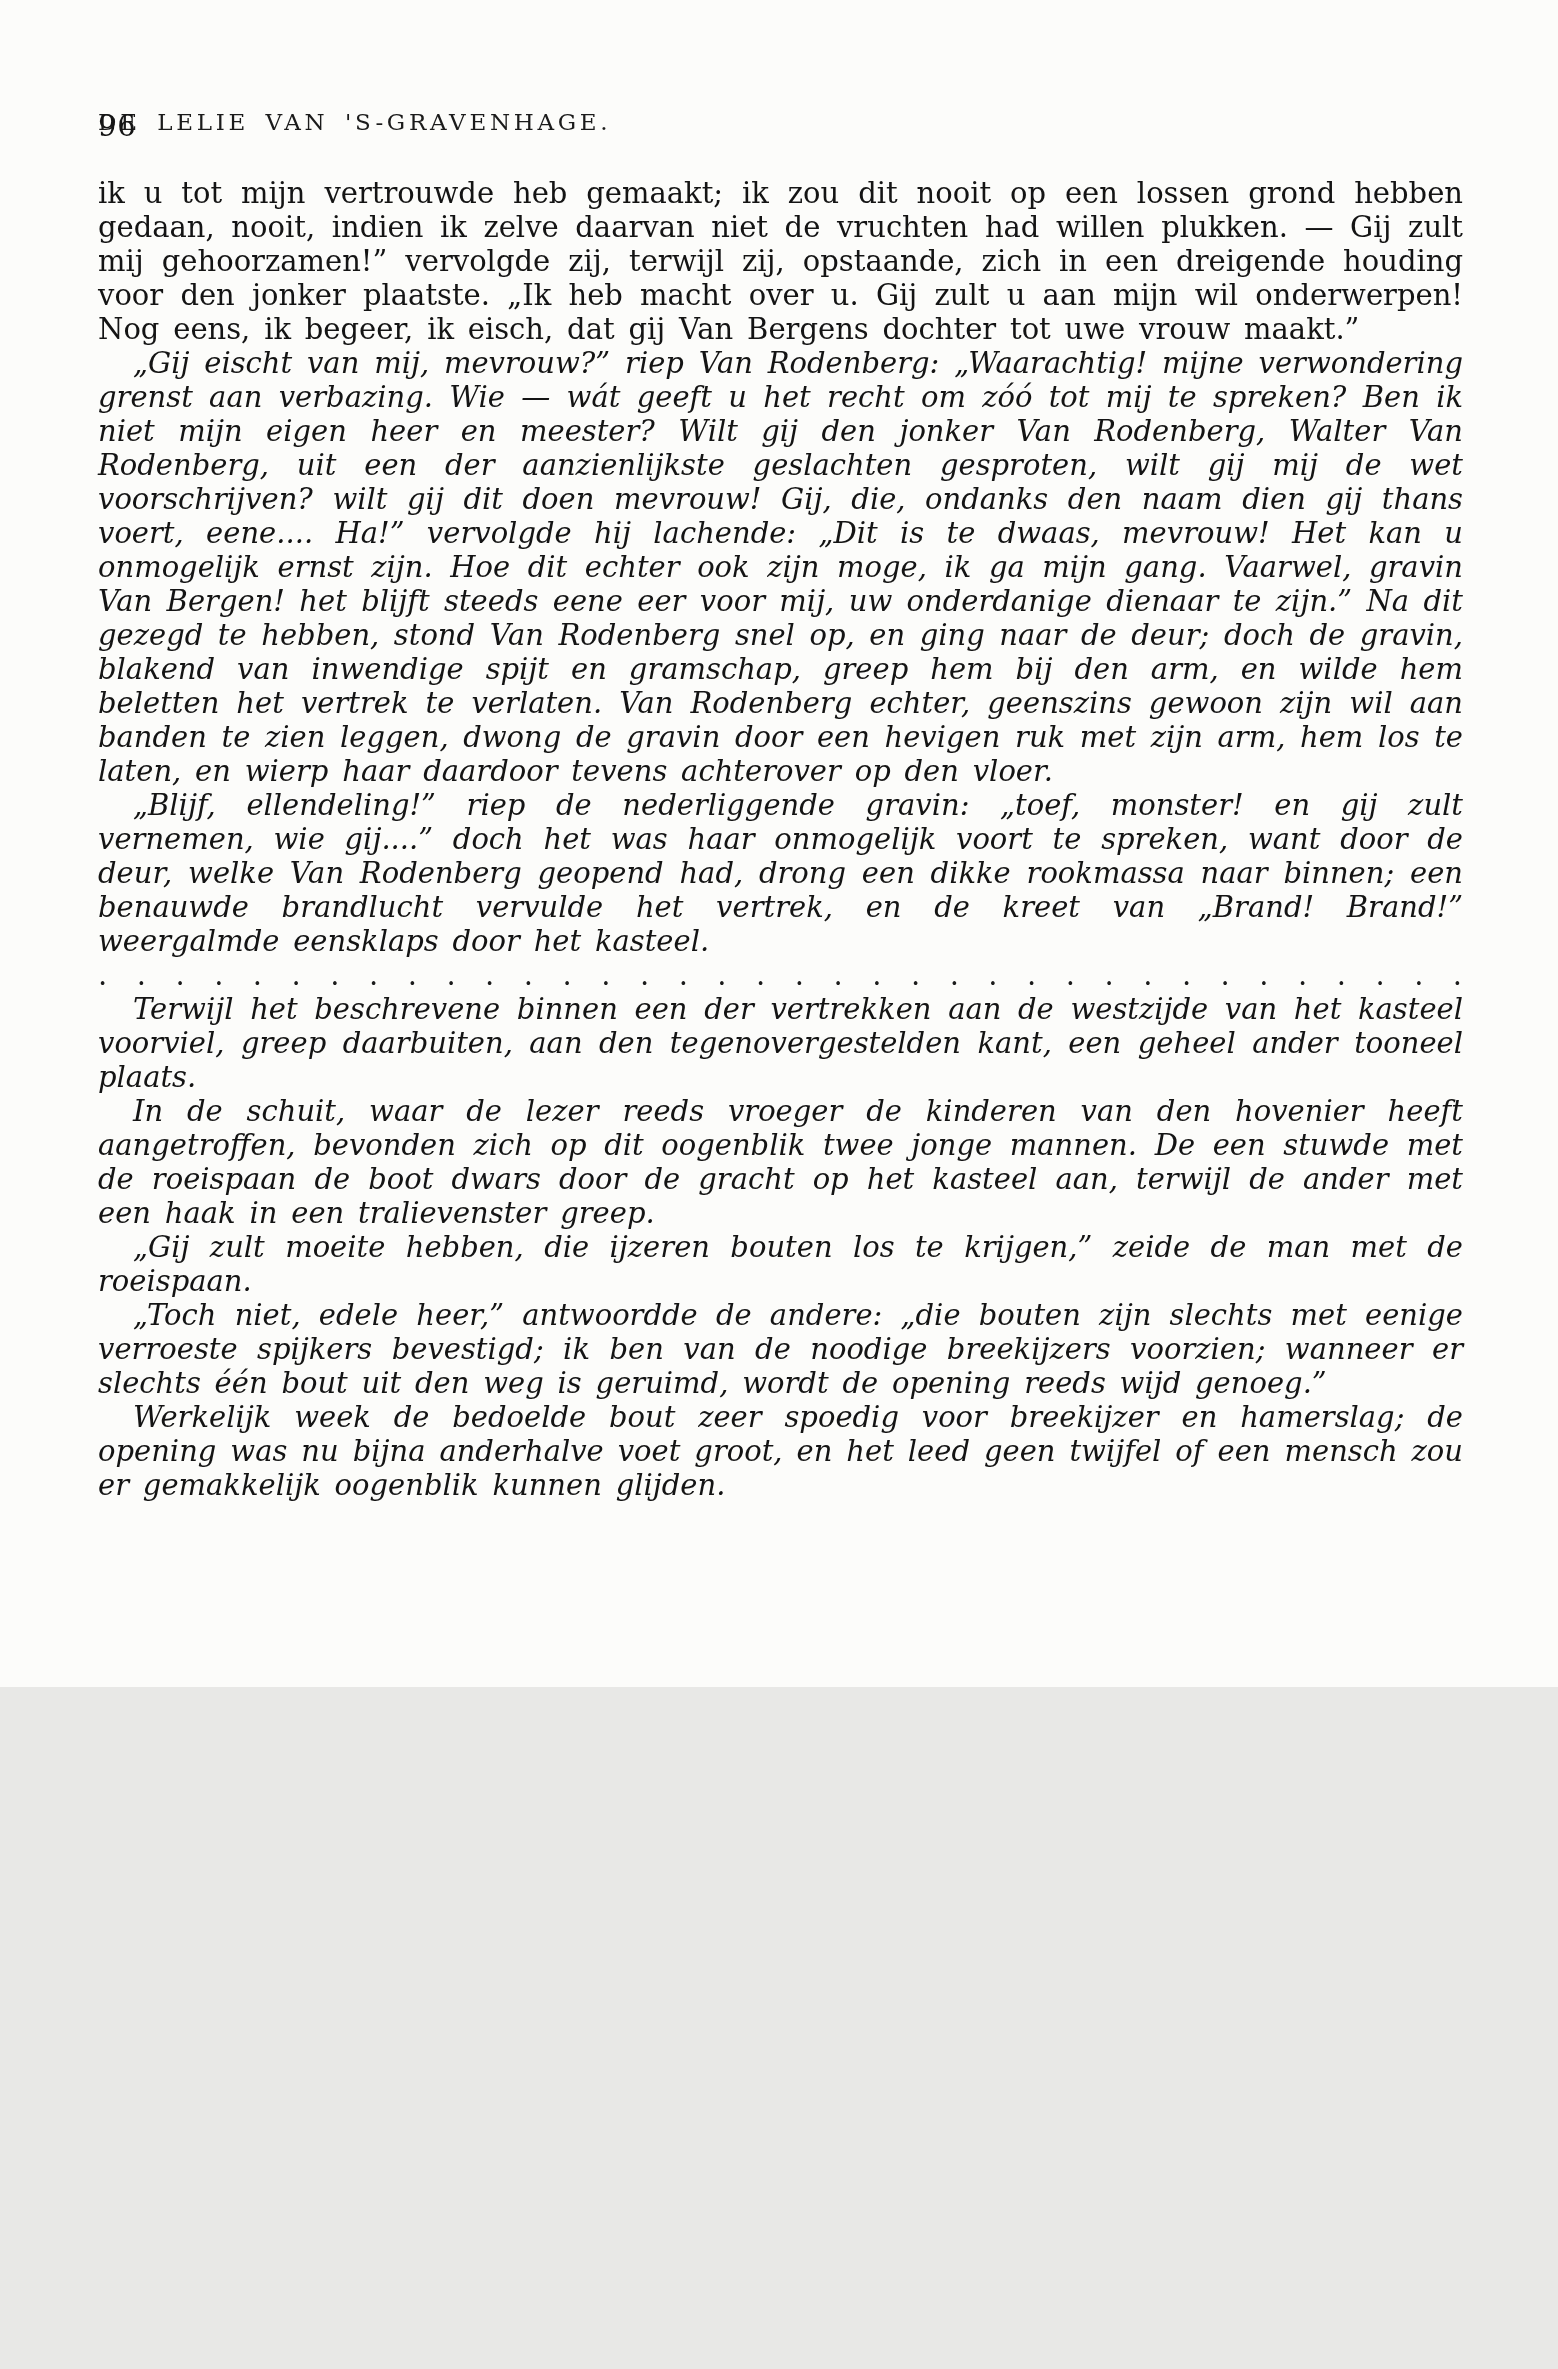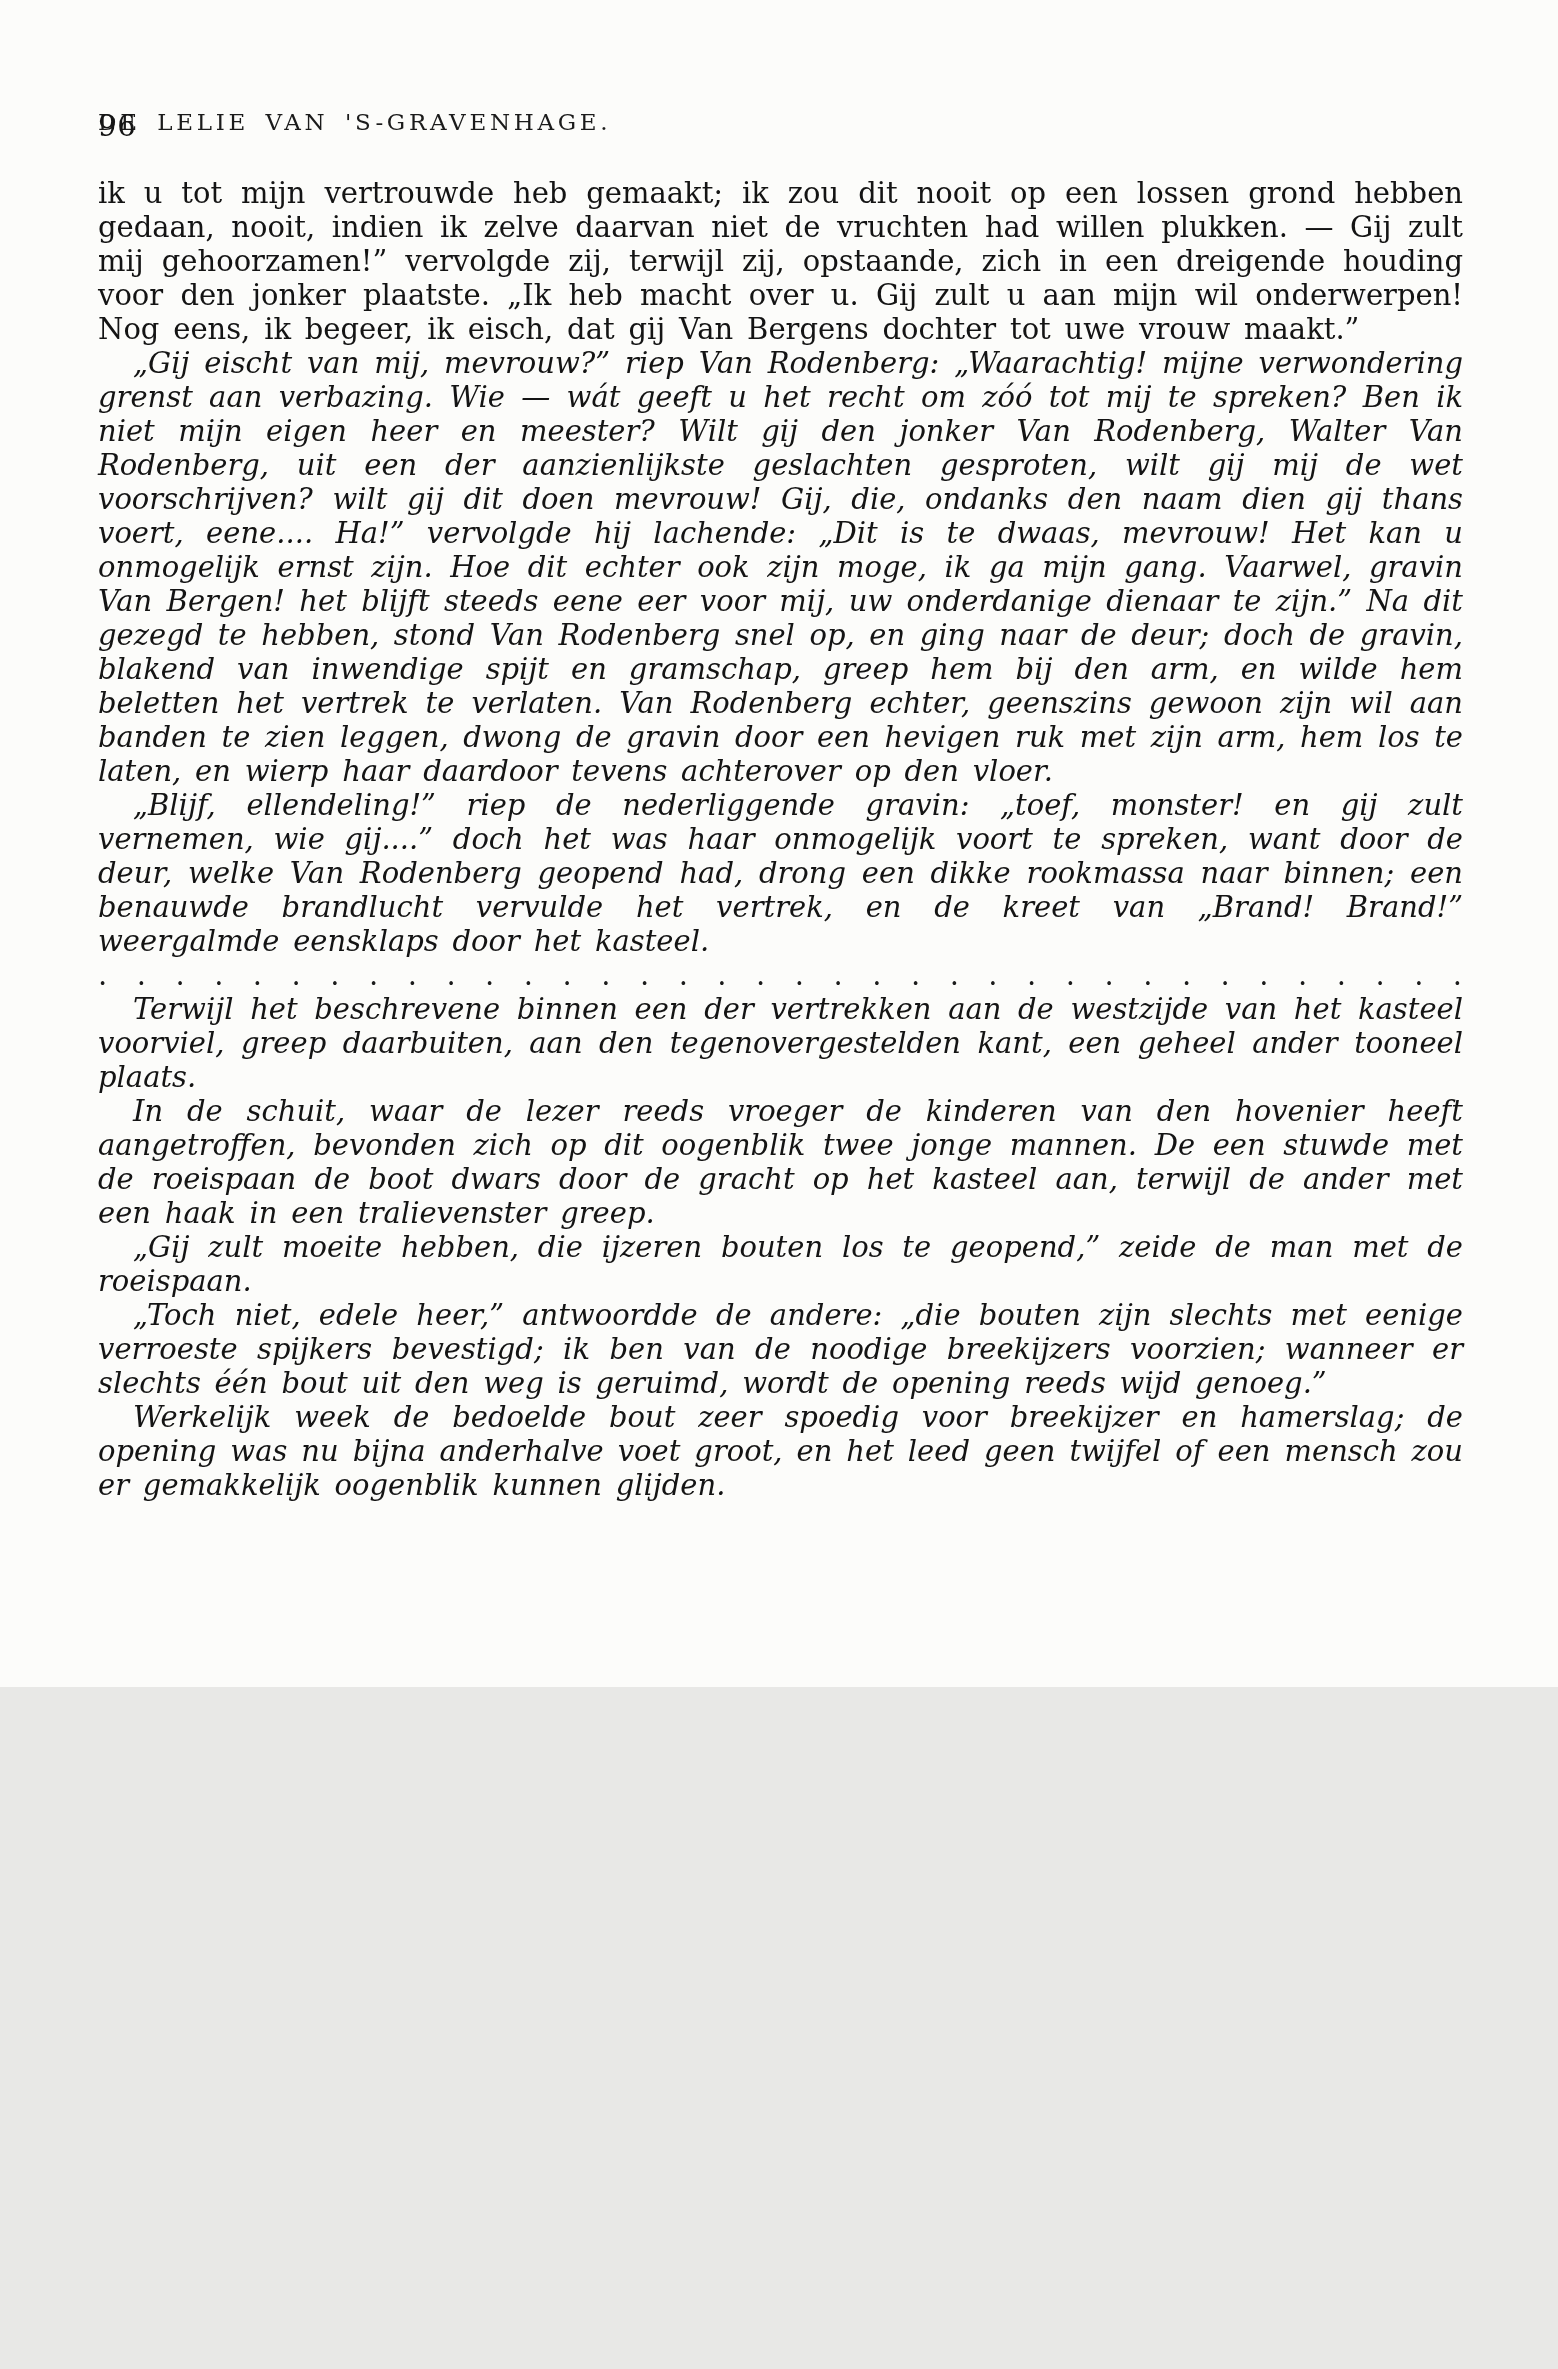--- a/index.html
+++ b/index.html
@@ -70,18 +70,18 @@
   </header>
 
   <main class="text-block">
 
   <p class="para">ik u tot mijn vertrouwde heb gemaakt; ik zou dit nooit op een lossen grond hebben gedaan, nooit, indien ik zelve daarvan niet de vruchten had willen plukken. — Gij zult mij gehoorzamen!” vervolgde zij, terwijl zij, opstaande, zich in een dreigende houding voor den jonker plaatste. „Ik heb macht over u. Gij zult u aan mijn wil onderwerpen! Nog eens, ik begeer, ik eisch, dat gij Van Bergens dochter tot uwe vrouw maakt.”</p>
       <p class="para indent">„Gij eischt van mij, mevrouw?” riep Van Rodenberg: „Waarachtig! mijne verwondering grenst aan verbazing. Wie — wát geeft u het recht om zóó tot mij te spreken? Ben ik niet mijn eigen heer en meester? Wilt gij den jonker Van Rodenberg, Walter Van Rodenberg, uit een der aanzienlijkste geslachten gesproten, wilt gij mij de wet voorschrijven? wilt gij dit doen mevrouw! Gij, die, ondanks den naam dien gij thans voert, eene.... Ha!” vervolgde hij lachende: „Dit is te dwaas, mevrouw! Het kan u onmogelijk ernst zijn. Hoe dit echter ook zijn moge, ik ga mijn gang. Vaarwel, gravin Van Bergen! het blijft steeds eene eer voor mij, uw onderdanige dienaar te zijn.” Na dit gezegd te hebben, stond Van Rodenberg snel op, en ging naar de deur; doch de gravin, blakend van inwendige spijt en gramschap, greep hem bij den arm, en wilde hem beletten het vertrek te verlaten. Van Rodenberg echter, geenszins gewoon zijn wil aan banden te zien leggen, dwong de gravin door een hevigen ruk met zijn arm, hem los te laten, en wierp haar daardoor tevens achterover op den vloer.</p>
       <p class="para indent">„Blijf, ellendeling!” riep de nederliggende gravin: „toef, monster! en gij zult vernemen, wie gij....” doch het was haar onmogelijk voort te spreken, want door de deur, welke Van Rodenberg geopend had, drong een dikke rookmassa naar binnen; een benauwde brandlucht vervulde het vertrek, en de kreet van „Brand! Brand!” weergalmde eensklaps door het kasteel.</p>
       <p class="dots">. . . . . . . . . . . . . . . . . . . . . . . . . . . . . . . . . . . .</p>
       <p class="para indent">Terwijl het beschrevene binnen een der vertrekken aan de westzijde van het kasteel voorviel, greep daarbuiten, aan den tegenovergestelden kant, een geheel ander tooneel plaats.</p>
       <p class="para indent">In de schuit, waar de lezer reeds vroeger de kinderen van den hovenier heeft aangetroffen, bevonden zich op dit oogenblik twee jonge mannen. De een stuwde met de roeispaan de boot dwars door de gracht op het kasteel aan, terwijl de ander met een haak in een tralievenster greep.</p>
-      <p class="para indent">„Gij zult moeite hebben, die ijzeren bouten los te geopend,” zeide de man met de roeispaan.</p>
+      <p class="para indent">„Gij zult moeite hebben, die ijzeren bouten los te krijgen,” zeide de man met de roeispaan.</p>
       <p class="para indent">„Toch niet, edele heer,” antwoordde de andere: „die bouten zijn slechts met eenige verroeste spijkers bevestigd; ik ben van de noodige breekijzers voorzien; wanneer er slechts één bout uit den weg is geruimd, wordt de opening reeds wijd genoeg.”</p>
       <p class="para indent">Werkelijk week de bedoelde bout zeer spoedig voor breekijzer en hamerslag; de opening was nu bijna anderhalve voet groot, en het leed geen twijfel of een mensch zou er gemakkelijk oogenblik kunnen glijden.</p>
     </main>
 </div>
 
 
 </body></html>

